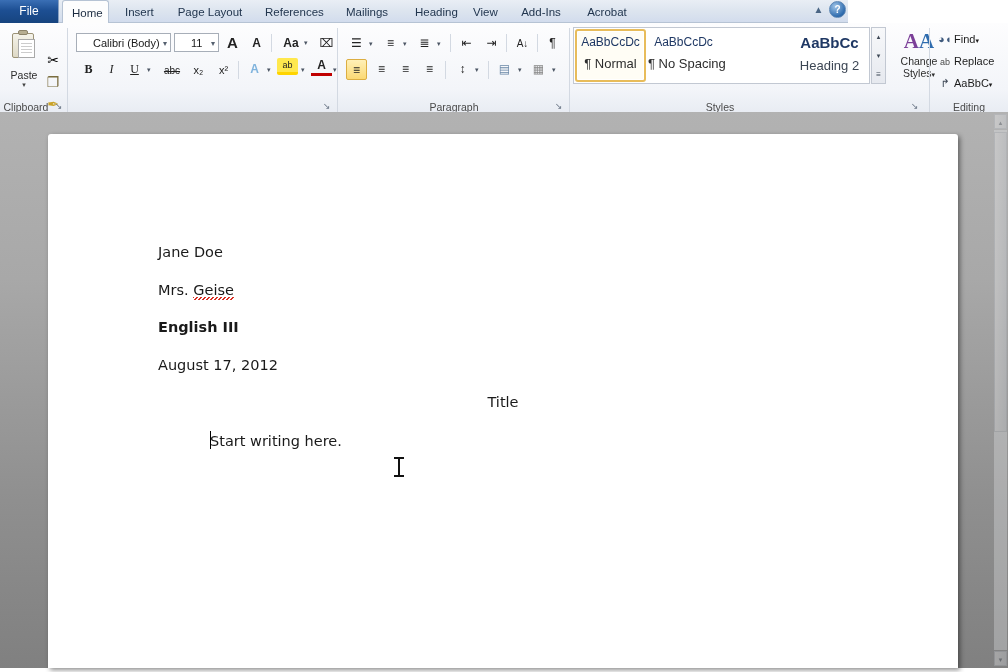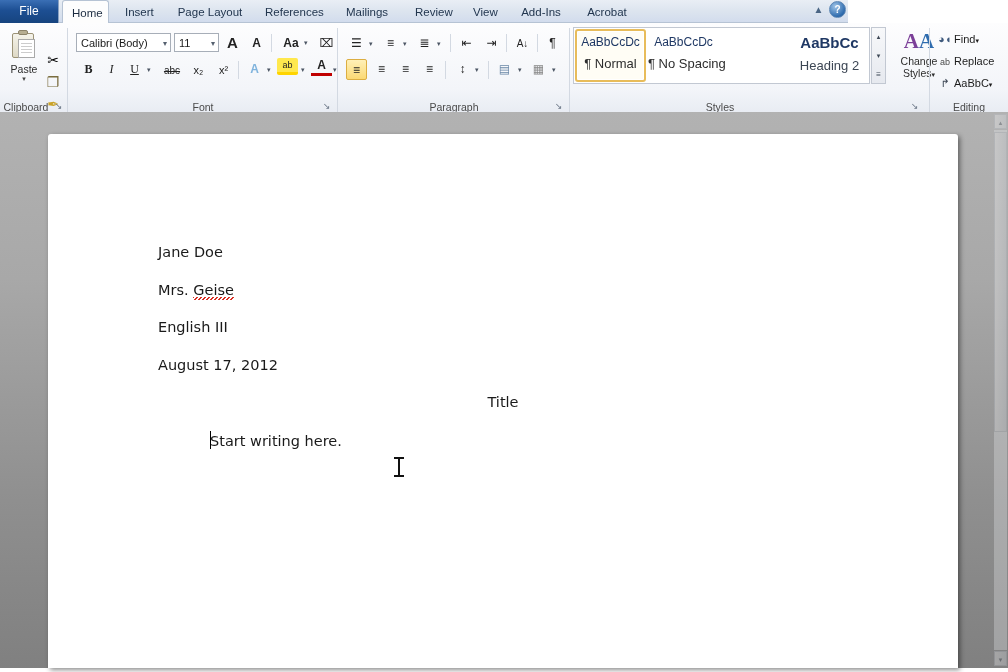--- a/index.html
+++ b/index.html
@@ -89,21 +89,21 @@
     position: absolute; left: 9px; top: 0px; width: 10px; height: 5px;
     background: #b7ae92; border: 1px solid #8c8269; border-radius: 2px;
   }
   .mini-btn { position: absolute; width: 22px; height: 22px; }
   .ic { font-size: 14px; line-height: 22px; text-align: center; display: block; }
 
   
   .combo {
     position: absolute; background: #fff; border: 1px solid #a7aeb8;
     height: 19px; font-size: 11px; color: #1a1a1a;
-    line-height: 18px; padding-left: 4px;
+    line-height: 18px; padding-left: 16px;
   }
   .combo .arrow {
     position: absolute; right: 3px; top: 0; font-size: 8px; color: #55606f; line-height: 19px;
   }
   .rbtn {
     position: absolute; width: 21px; height: 21px; text-align: center;
     font-size: 12px; color: #222; line-height: 21px;
   }
   .rbtn.wide { width: 30px; }
   .rbtn.sel {
@@ -198,41 +198,41 @@
 <div id="app">
 
   <div class="tabstrip">
     <div class="file-tab">File</div>
 
     <div class="tab active" style="left:62px; width:47px;">Home</div>
     <div class="tab" style="left:116px; width:46px;">Insert</div>
     <div class="tab" style="left:168px; width:84px;">Page Layout</div>
     <div class="tab" style="left:256px; width:72px;">References</div>
     <div class="tab" style="left:336px; width:62px;">Mailings</div>
-    <div class="tab" style="left:406px; width:52px;">Review</div>
+    <div class="tab" style="left:406px; width:52px;">Heading</div>
     <div class="tab" style="left:464px; width:42px;">View</div>
     <div class="tab" style="left:512px; width:58px;">Add-Ins</div>
     <div class="tab" style="left:578px; width:58px;">Acrobat</div>
 
     <div class="win-btns">
       <div class="chev-up">▲</div>
       <div class="help-btn">?</div>
     </div>
   </div>
 
   <div class="ribbon">
 
     <div class="group" style="left:0px; width:68px;">
       <div class="paste-btn">
         <div class="clip-icon">
           <div class="clip-body"></div>
           <div class="clip-clasp"></div>
           <div class="clip-paper"></div>
         </div>
-        <div class="btn-lbl" style="margin-top:3px;">Paste</div>
+        <div class="btn-lbl" style="margin-top:9px;">Paste</div>
         <div style="font-size:7px;color:#444;">▾</div>
       </div>
       <div class="mini-btn" style="left:42px; top:25px;">
         <span class="ic">✂</span>
       </div>
       <div class="mini-btn" style="left:42px; top:47px;">
         <span class="ic" style="color:#7a6d3f;">❐</span>
       </div>
       <div class="mini-btn" style="left:42px; top:69px;">
         <span class="ic" style="color:#c9a227;">✒</span>
@@ -292,21 +292,20 @@
       <div class="drop-arrow" style="left:199px; top:42px;">▾</div>
       <div class="rbtn" style="left:209px; top:34px; font-size:9px; background:#ffe84d; border-bottom:3px solid #ffd400; height:17px; line-height:15px; border-radius:2px;">
         <span>ab</span>
       </div>
       <div class="drop-arrow" style="left:233px; top:42px;">▾</div>
       <div class="rbtn" style="left:243px; top:34px; font-weight:bold; border-bottom:3px solid #c00000; height:18px; line-height:15px;">
         <span>A</span>
       </div>
       <div class="drop-arrow" style="left:265px; top:42px;">▾</div>
 
-      <div class="group-label">Font</div>
       <div class="dlg-launch" style="right:6px;">↘</div>
       <div class="group-sep" style="right:0;"></div>
     </div>
 
     <div class="group" style="left:338px; width:232px;">
       <div class="rbtn" style="left:8px; top:9px;">
         <span>☰</span>
       </div>
       <div class="drop-arrow" style="left:31px; top:16px;">▾</div>
       <div class="rbtn" style="left:42px; top:9px;">
@@ -413,21 +412,21 @@
     </div>
   </div>
 
   <div class="doc-area">
 
     <div class="page">
       <div class="doc-line" style="left:110px; top:110px;">Jane Doe</div>
 
       <div class="doc-line" style="left:110px; top:148px;"><span>Mrs. </span><span class="misspelled">Geise</span></div>
 
-      <div class="doc-line" style="left:110px; top:185px;">English III</div>
+      <div class="doc-line" style="left:110px; top:185px;font-weight:bold;">English III</div>
 
       <div class="doc-line" style="left:110px; top:223px;">August 17, 2012</div>
 
       <div class="doc-line" style="left:0; top:260px; width:910px; text-align:center;">Title</div>
 
       <div class="doc-line" style="left:162px; top:299px;">Start writing here.</div>
 
       <div class="caret" style="left:162px; top:297px;"></div>
 
       <div class="mouse-ibeam" style="left:345px; top:322px;">

